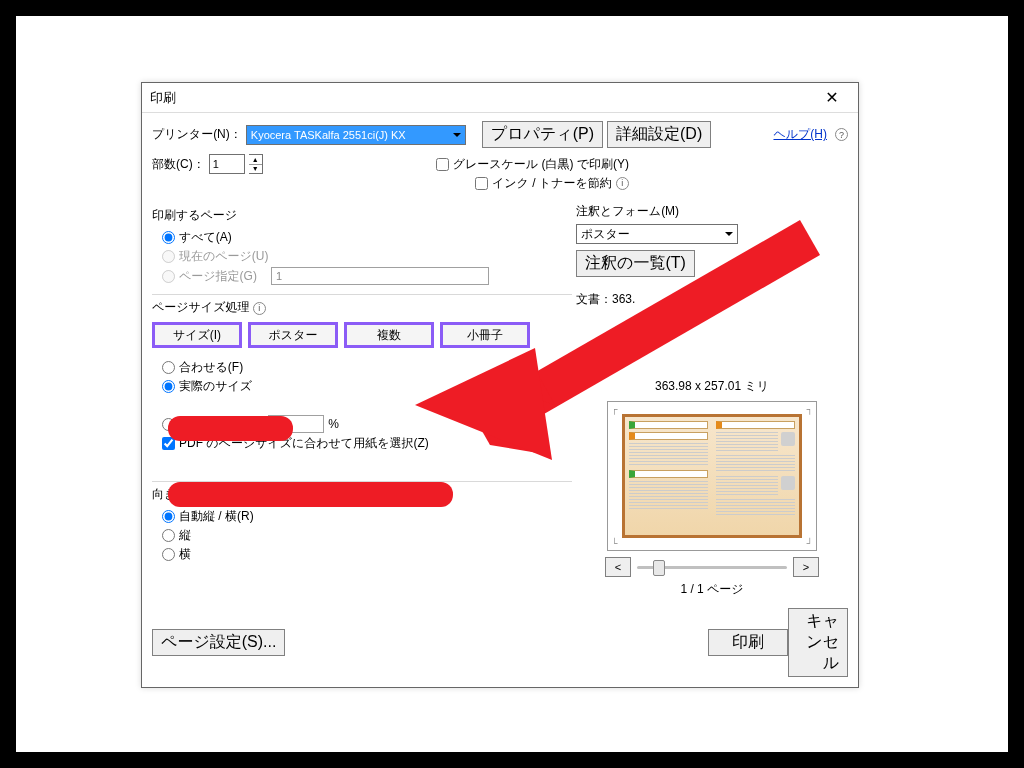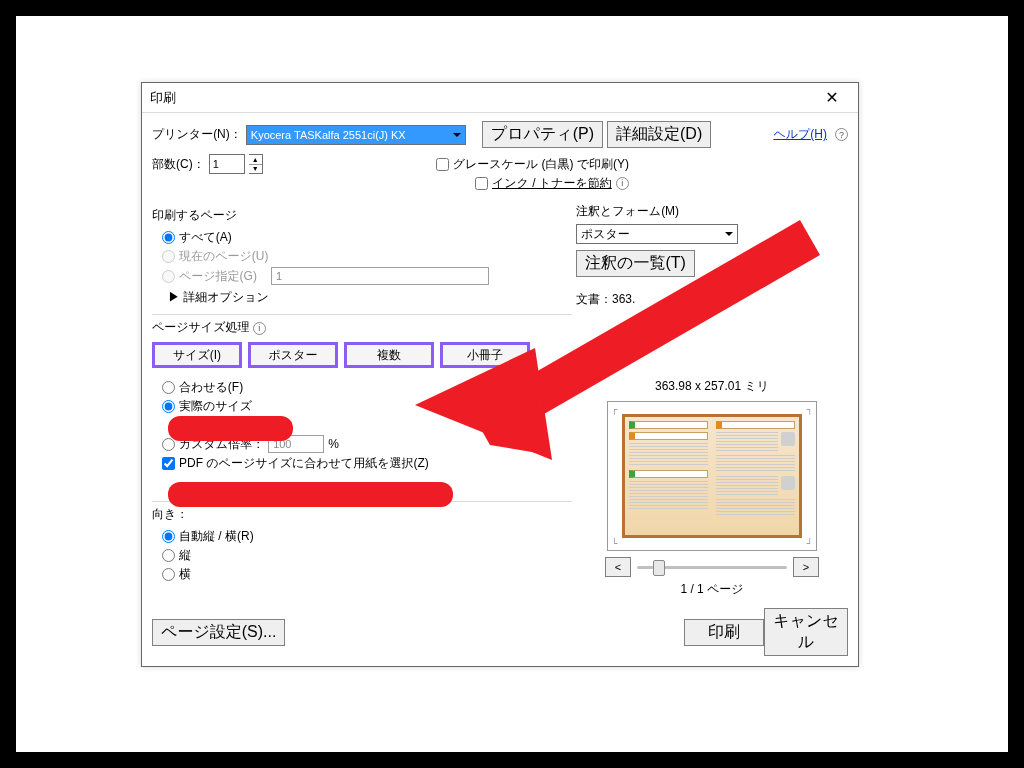--- a/index.html
+++ b/index.html
@@ -198,21 +198,21 @@
           <div>▼</div>
         </div>
       <span style="width:165px;"></span>
       <label class="check" style="padding-left:0;">
         <input type="checkbox" style="">
         <span>グレースケール (白黒) で印刷(Y)</span>
       </label>
     </div>
     <div class="row">
       <span style="width:306px;"></span>
-      <label class="check" style="padding-left:13px;text-decoration:underline;">
+      <label class="check" style="padding-left:13px;">
         <input type="checkbox" style="">
         <span>インク / トナーを節約</span>
       </label>
       <span class="info-i">i</span>
     </div>
 
     <div class="columns">
 
       <div class="col-left">
         <div class="group">
@@ -224,21 +224,20 @@
           <label class="radio disabled">
               <input type="radio" name="pg" disabled="" style="">
               <span>現在のページ(U)</span>
             </label>
           <label class="radio disabled">
             <input type="radio" name="pg" disabled="" style="">
             <span>ページ指定(G)</span>
             <span style="width:6px;"></span>
             <input class="text-input readonly" style="width: 218px;" disabled="" value="1">
           </label>
-          <div style="padding:3px 0 0 16px;"><span>▶ 詳細オプション</span></div>
         </div>
 
         <div class="group">
           <div class="g-title"><span>ページサイズ処理</span> <span class="info-i">i</span></div>
           <div class="tabs">
             <button class="btn-tab">サイズ(I)</button>
             <button class="btn-tab">ポスター</button>
             <button class="btn-tab">複数</button>
             <button class="btn-tab">小冊子</button>
           </div>
@@ -331,21 +330,21 @@
           <button class="btn btn-sm">&gt;</button>
         </div>
         <div style="text-align:center; margin-top:4px;">1 / 1 ページ</div>
       </div>
     </div>
 
     <div class="footer">
       <button class="btn">ページ設定(S)...</button>
       <div class="spacer"></div>
       <button class="btn" style="width:80px;">印刷</button>
-      <button class="btn" style="width:84px;">キャンセル</button>
+      <button class="btn" style="width:60px;text-align:right;">キャンセル</button>
     </div>
 
   </div>
 </div>
 
 <div class="red-blob1"></div>
 <div class="red-blob2"></div>
 
 <svg class="arrow-svg" viewBox="0 0 530 260">
   <defs></defs>

